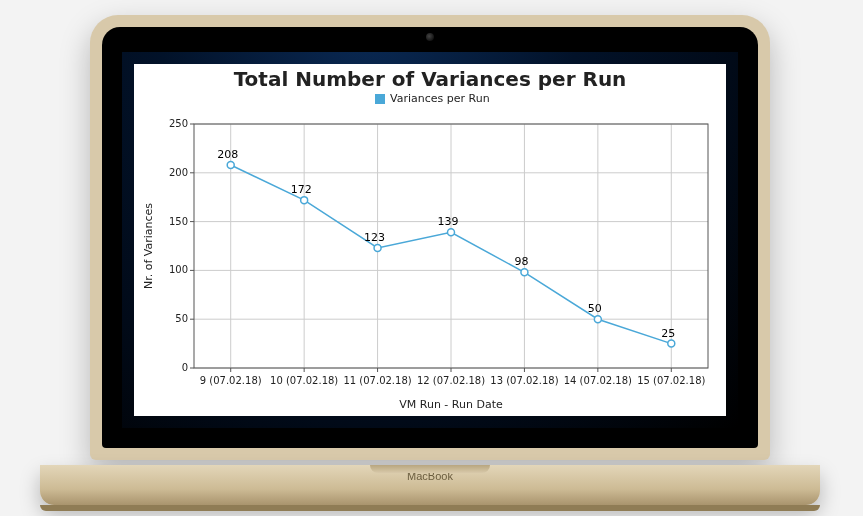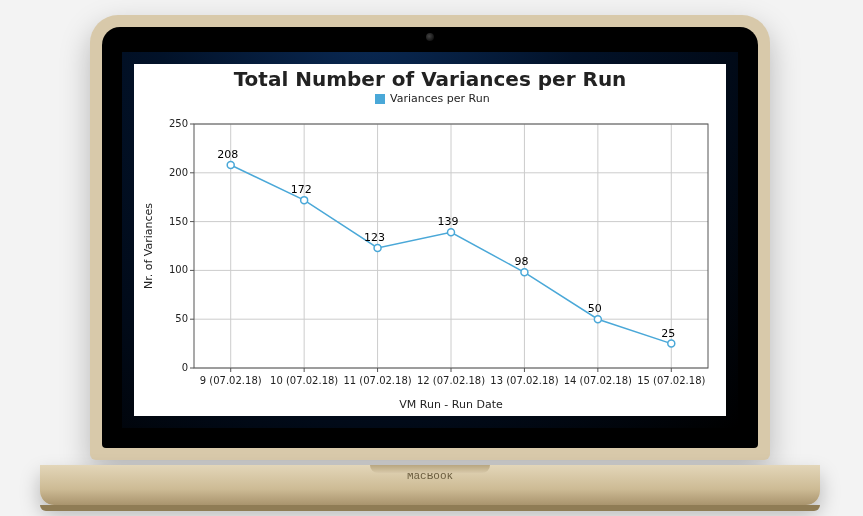--- a/index.html
+++ b/index.html
@@ -77,21 +77,21 @@
     height: 40px;
     background: linear-gradient(#e3d6b9, #cdbb95 60%, #a9946d);
     border-radius: 0 0 14px 14px;
     box-shadow: 0 10px 20px rgba(0,0,0,0.25);
   }
   .hinge .brand {
     text-align: center;
     font-size: 11px;
     color: #6a5c3e;
     padding-top: 5px;
-    font-family: Liberation Mono, monospace;
+    font-family: Liberation Sans, sans-serif;
   }
   .hinge .notch {
     position:absolute;
     top:0;
     left:50%;
     transform:translateX(-50%);
     width:120px;
     height:8px;
     background: linear-gradient(#b8a67f,#d8c9aa);
     border-radius: 0 0 10px 10px;

